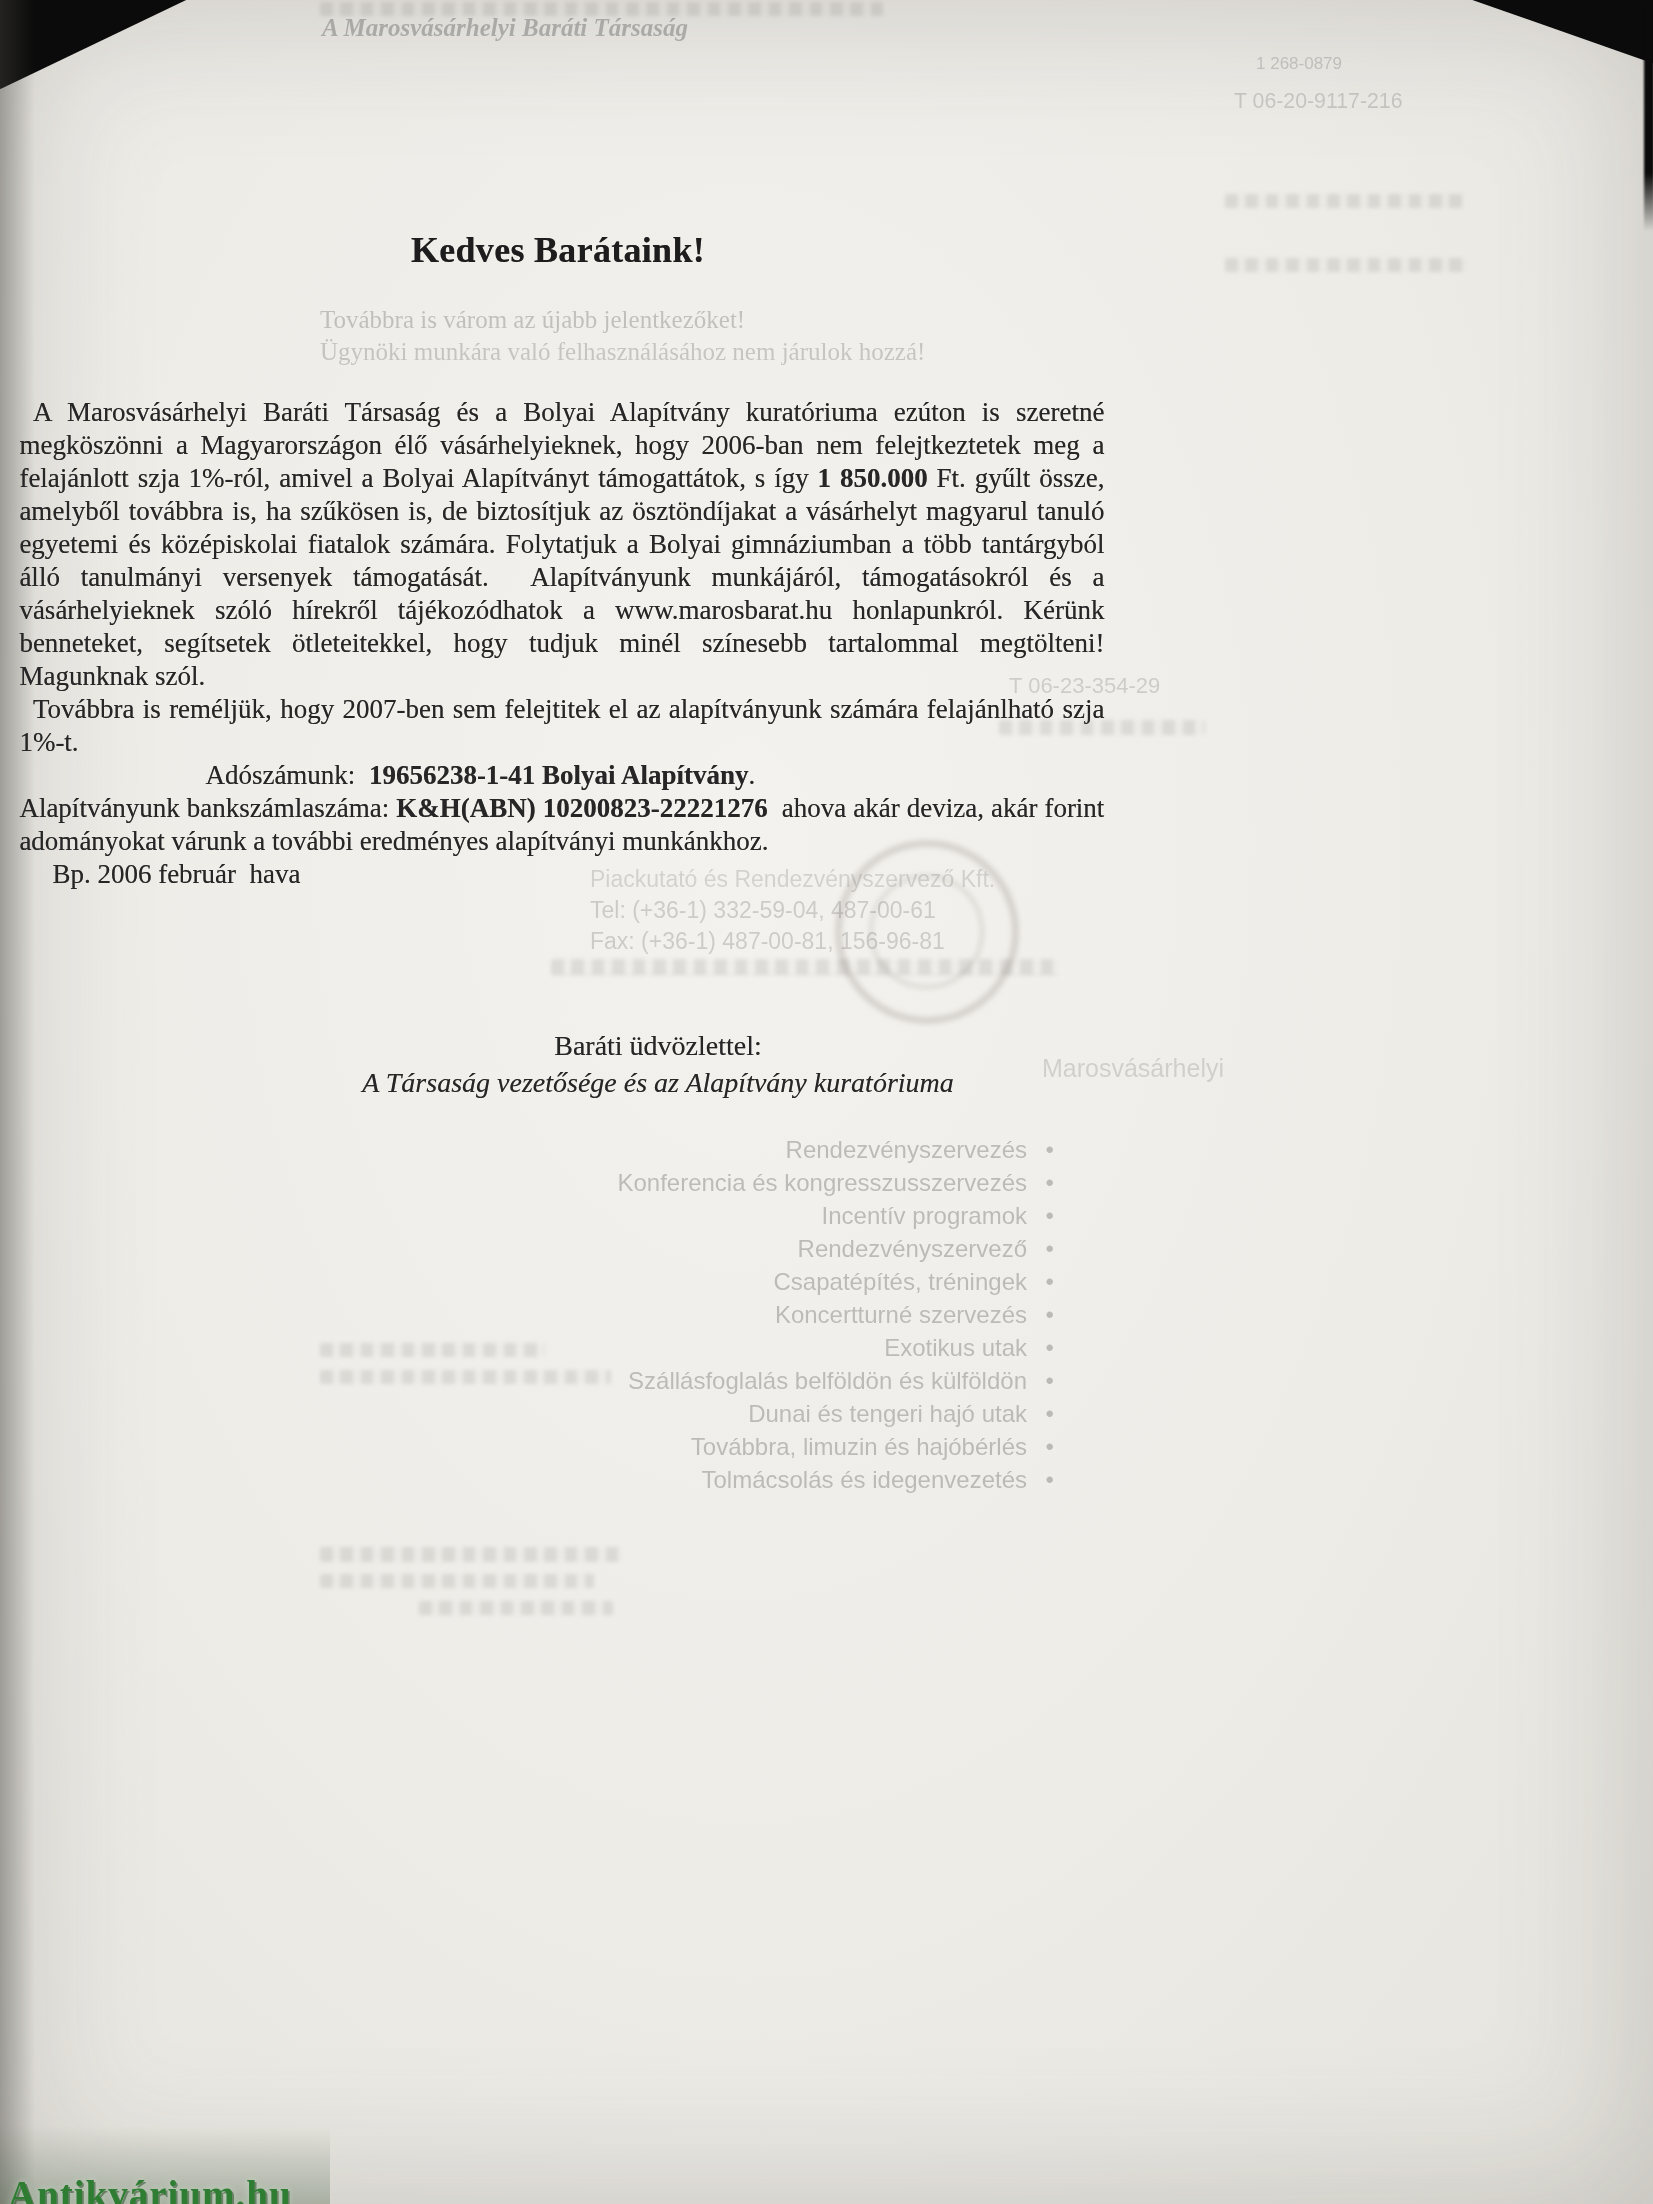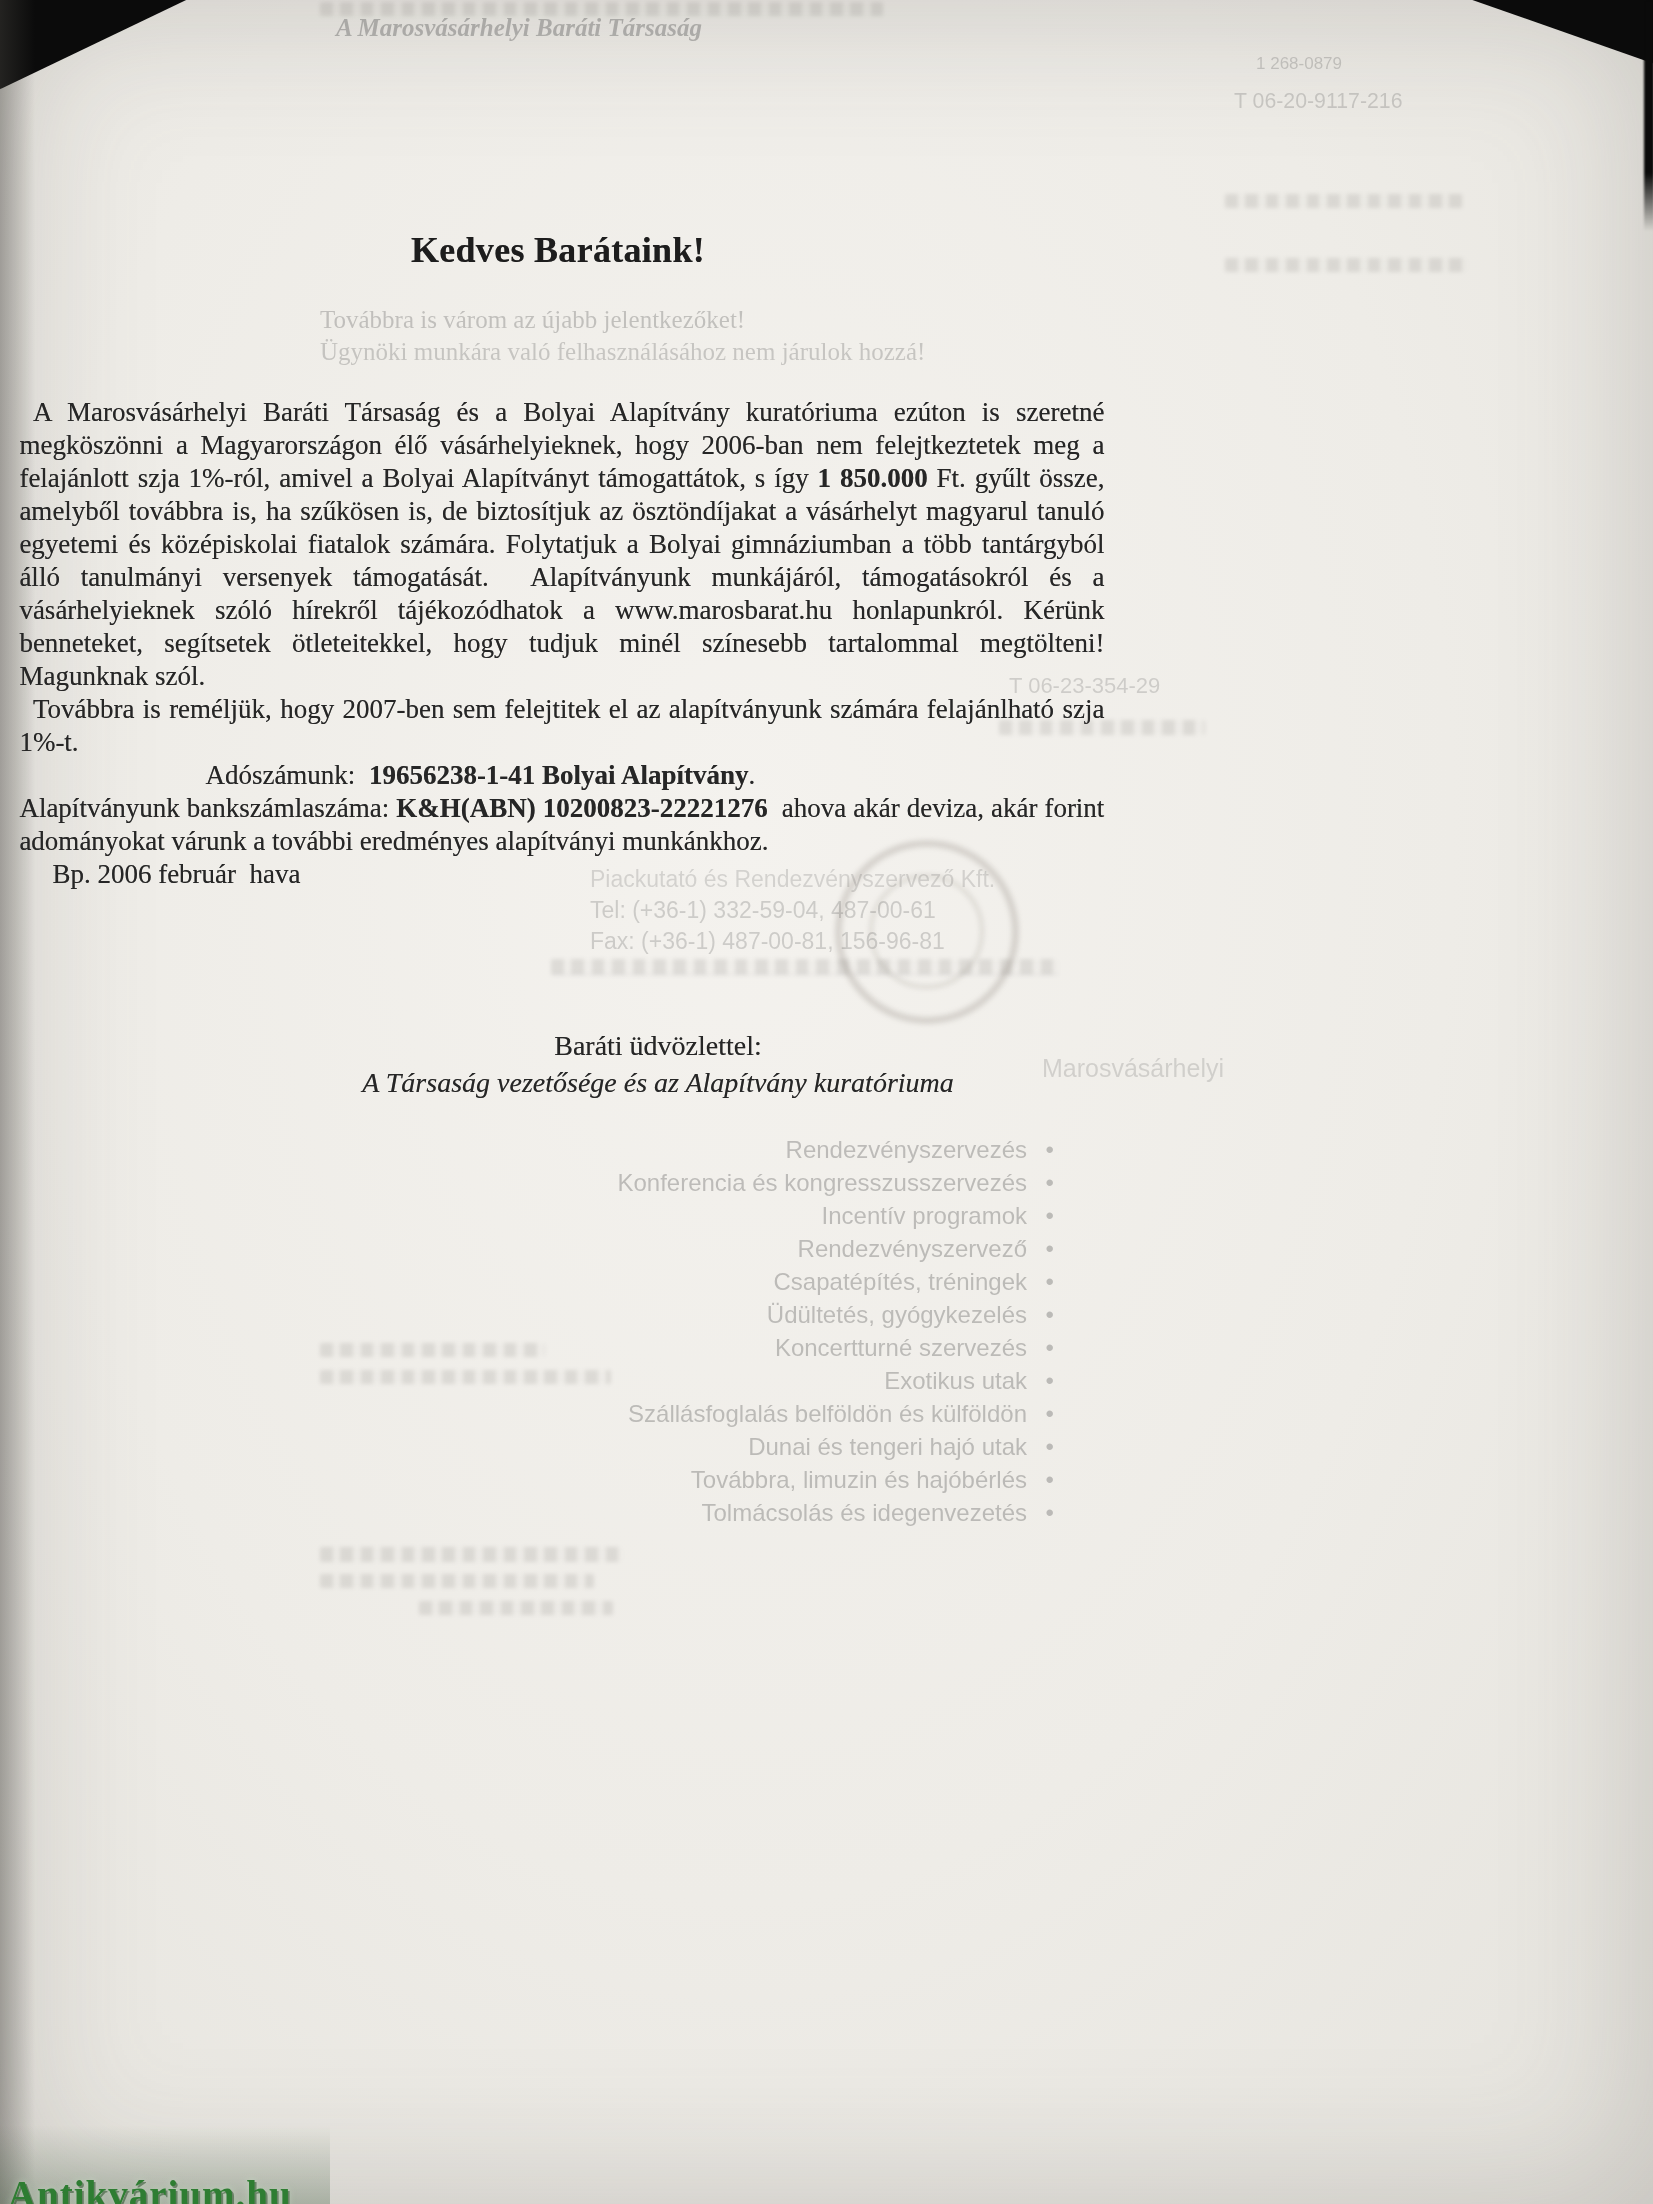--- a/index.html
+++ b/index.html
@@ -39,21 +39,21 @@
   .tax-line { padding-left:186px; text-align:left; }
   .date-line { margin-top:29px; text-indent:33px; text-align:left; }
 
   .closing { position:absolute; top:1027px; left:0; width:1316px; text-align:center;
     font-size:28px; line-height:37px; color:#262626; text-shadow:0 0 0.5px rgba(38,38,38,0.5); }
   .closing p { margin:0; }
   .signature { font-style:italic; }
 
   
   .bleed { position:absolute; color:#565656; white-space:nowrap; }
-  .bt-top-title { left:336px; top:13.6px; font-size:25px; font-style:italic; font-weight:bold;
+  .bt-top-title { left:322px; top:13.6px; font-size:25px; font-style:italic; font-weight:bold;
     opacity:0.38; filter:blur(0.6px); }
   .bt-phone-a { left:1256px; top:54px; font-size:17px; opacity:0.26; filter:blur(0.6px); font-family:"Liberation Sans", sans-serif; }
   .bt-phone-b { left:1234px; top:89px; font-size:21.3px; opacity:0.24; filter:blur(0.6px); font-family:"Liberation Sans", sans-serif; }
   .bt-note1 { left:320px; top:274px; font-size:25px; opacity:0.30; filter:blur(0.5px); }
   .bt-note2 { left:320px; top:306px; font-size:25px; opacity:0.30; filter:blur(0.5px); }
   .bt-note3 { left:320px; top:338px; font-size:25px; opacity:0.27; filter:blur(0.5px); }
   .bt-phone-c { left:1009px; top:673px; font-size:22px; opacity:0.22; filter:blur(0.6px); font-family:"Liberation Sans", sans-serif; }
   .bt-contact1 { left:590px; top:866px; font-size:23px; opacity:0.20; filter:blur(0.7px); font-family:"Liberation Sans", sans-serif; }
   .bt-contact2 { left:590px; top:897px; font-size:23px; opacity:0.24; filter:blur(0.6px); font-family:"Liberation Sans", sans-serif; }
   .bt-contact3 { left:590px; top:928px; font-size:23px; opacity:0.24; filter:blur(0.6px); font-family:"Liberation Sans", sans-serif; }
@@ -133,21 +133,20 @@
     <p class="signature">A Társaság vezetősége és az Alapítvány kuratóriuma</p>
   </div>
 
   <div class="bleed bt-heading">Marosvásárhelyi</div>
   <div class="services">
     <div class="svc"><span>Rendezvényszervezés</span><span class="svc-bullet">•</span></div>
     <div class="svc"><span>Konferencia és kongresszusszervezés</span><span class="svc-bullet">•</span></div>
     <div class="svc"><span>Incentív programok</span><span class="svc-bullet">•</span></div>
     <div class="svc"><span>Rendezvényszervező</span><span class="svc-bullet">•</span></div>
     <div class="svc"><span>Csapatépítés, tréningek</span><span class="svc-bullet">•</span></div>
-    <div class="svc"><span>Üdültetés, gyógykezelés</span><span class="svc-bullet">•</span></div>
     <div class="svc"><span>Koncertturné szervezés</span><span class="svc-bullet">•</span></div>
     <div class="svc"><span>Exotikus utak</span><span class="svc-bullet">•</span></div>
     <div class="svc"><span>Szállásfoglalás belföldön és külföldön</span><span class="svc-bullet">•</span></div>
     <div class="svc"><span>Dunai és tengeri hajó utak</span><span class="svc-bullet">•</span></div>
     <div class="svc"><span>Továbbra, limuzin és hajóbérlés</span><span class="svc-bullet">•</span></div>
     <div class="svc"><span>Tolmácsolás és idegenvezetés</span><span class="svc-bullet">•</span></div>
   </div>
   <div class="smudge s6"></div>
   <div class="smudge s7"></div>
   <div class="smudge s8"></div>

